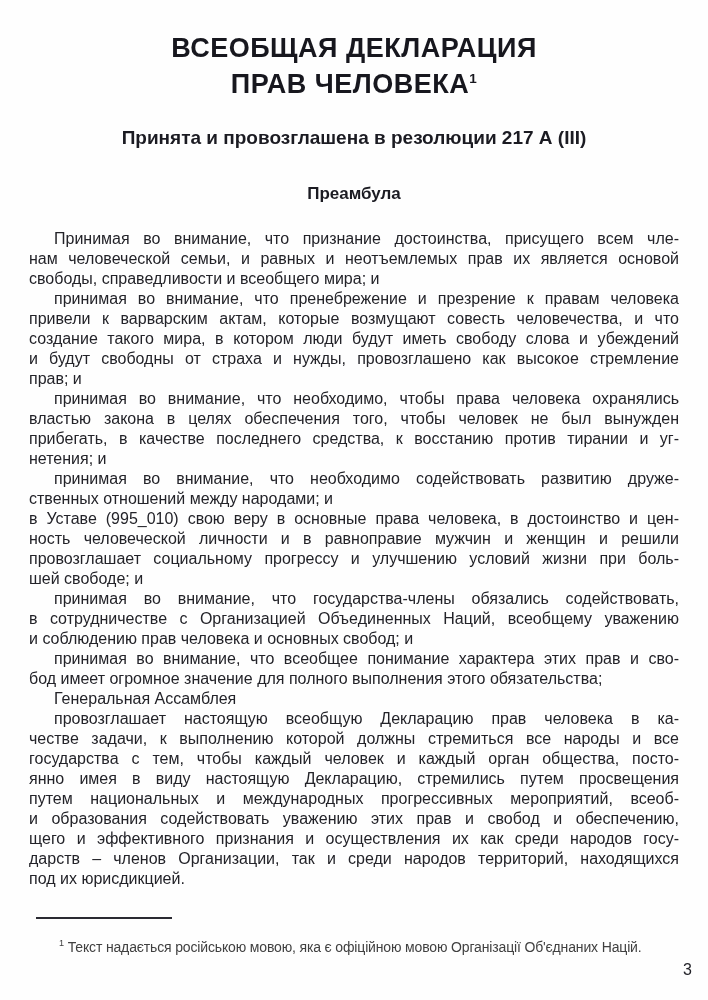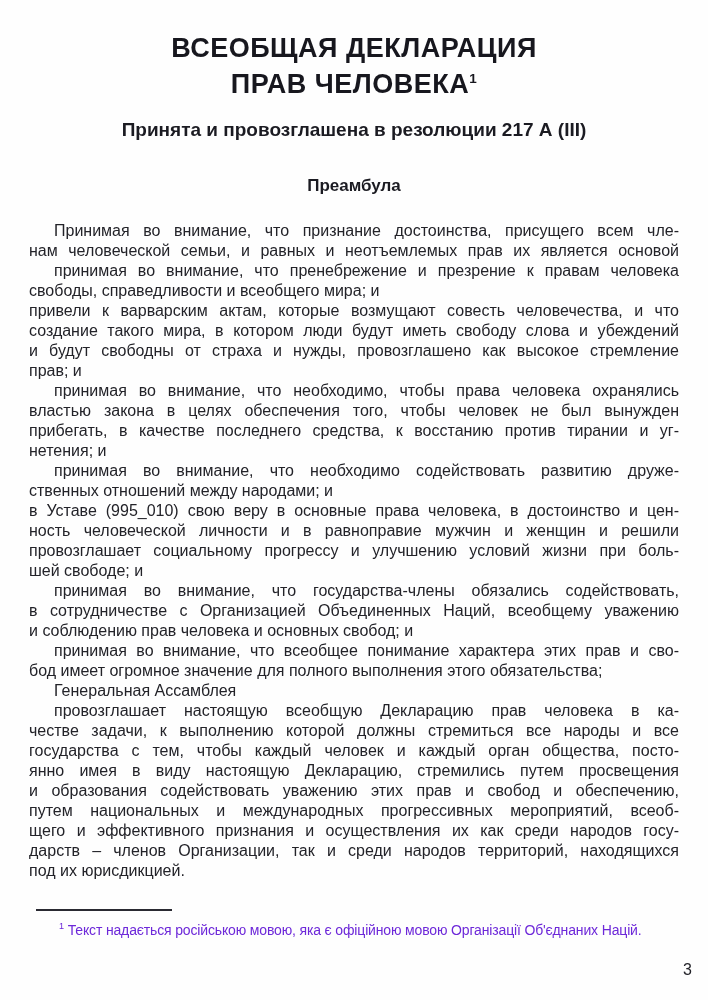--- a/index.html
+++ b/index.html
@@ -25,21 +25,21 @@
     font-weight: bold;
     color: #17171e;
     letter-spacing: 0.5px;
   }
   .doc-title sup {
     font-size: 0.5em;
     vertical-align: super;
     line-height: 0;
   }
   .doc-subtitle {
-    margin-top: 14px;
+    margin-top: 22px;
     text-align: center;
     font-size: 19px;
     line-height: 27px;
     font-weight: bold;
     color: #1b1b22;
   }
   .section-heading {
     margin-top: 32px;
     text-align: center;
     font-size: 17px;
@@ -65,27 +65,27 @@
     text-align-last: left;
   }
   .footnote-rule {
     margin-top: 28px;
     margin-left: 7px;
     width: 136px;
     height: 0;
     border-top: 2px solid #2a2a32;
   }
   .footnote {
-    margin-top: 10px;
+    margin-top: 19px;
     font-size: 14px;
     line-height: 18px;
     text-indent: 30px;
     letter-spacing: -0.15px;
     white-space: nowrap;
-    color: #6d28d9;
+    color: #404040;
   }
   .footnote sup {
     font-size: 0.65em;
     vertical-align: super;
     line-height: 0;
   }
   .page-number {
     position: absolute;
     right: 16px;
     top: 960px;
@@ -106,22 +106,22 @@
 
   <div class="doc-subtitle">
     <div>Принята и провозглашена в резолюции 217 А (III)</div>
   </div>
 
   <div class="section-heading">Преамбула</div>
 
   <div class="body-text" id="preamble-paragraphs">
       <div class="line first">Принимая во внимание, что признание достоинства, присущего всем чле-</div>
       <div class="line">нам человеческой семьи, и равных и неотъемлемых прав их является основой</div>
+      <div class="line last">свободы, справедливости и всеобщего мира; и</div>
       <div class="line first">принимая во внимание, что пренебрежение и презрение к правам человека</div>
-      <div class="line last">свободы, справедливости и всеобщего мира; и</div>
       <div class="line">привели к варварским актам, которые возмущают совесть человечества, и что</div>
       <div class="line">создание такого мира, в котором люди будут иметь свободу слова и убеждений</div>
       <div class="line">и будут свободны от страха и нужды, провозглашено как высокое стремление</div>
       <div class="line last">прав; и</div>
       <div class="line first">принимая во внимание, что необходимо, чтобы права человека охранялись</div>
       <div class="line">властью закона в целях обеспечения того, чтобы человек не был вынужден</div>
       <div class="line">прибегать, в качестве последнего средства, к восстанию против тирании и уг-</div>
       <div class="line last">нетения; и</div>
       <div class="line first">принимая во внимание, что необходимо содействовать развитию друже-</div>
       <div class="line last">ственных отношений между народами; и</div>
@@ -132,22 +132,22 @@
       <div class="line first">принимая во внимание, что государства-члены обязались содействовать,</div>
       <div class="line">в сотрудничестве с Организацией Объединенных Наций, всеобщему уважению</div>
       <div class="line last">и соблюдению прав человека и основных свобод; и</div>
       <div class="line first">принимая во внимание, что всеобщее понимание характера этих прав и сво-</div>
       <div class="line last">бод имеет огромное значение для полного выполнения этого обязательства;</div>
       <div class="line first last">Генеральная Ассамблея</div>
       <div class="line first">провозглашает настоящую всеобщую Декларацию прав человека в ка-</div>
       <div class="line">честве задачи, к выполнению которой должны стремиться все народы и все</div>
       <div class="line">государства с тем, чтобы каждый человек и каждый орган общества, посто-</div>
       <div class="line">янно имея в виду настоящую Декларацию, стремились путем просвещения</div>
+      <div class="line">путем национальных и международных прогрессивных мероприятий, всеоб-</div>
       <div class="line">и образования содействовать уважению этих прав и свобод и обеспечению,</div>
-      <div class="line">путем национальных и международных прогрессивных мероприятий, всеоб-</div>
       <div class="line">щего и эффективного признания и осуществления их как среди народов госу-</div>
       <div class="line">дарств – членов Организации, так и среди народов территорий, находящихся</div>
       <div class="line last">под их юрисдикцией.</div>
     </div>
 
   <div class="footnote-rule"></div>
 
   <div class="footnote"><sup>1</sup><span> Текст надається російською мовою, яка є офіційною мовою Організації Об'єднаних Націй.</span></div>
 
   <div class="page-number">3</div>

